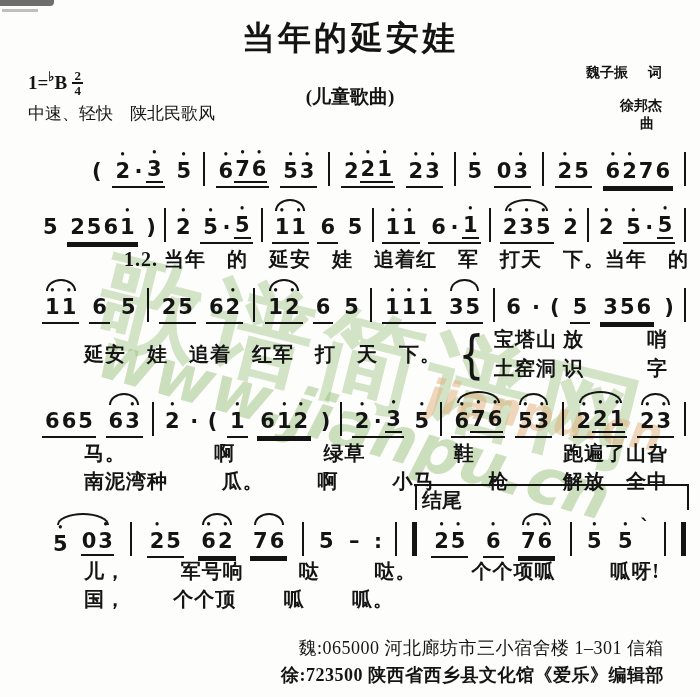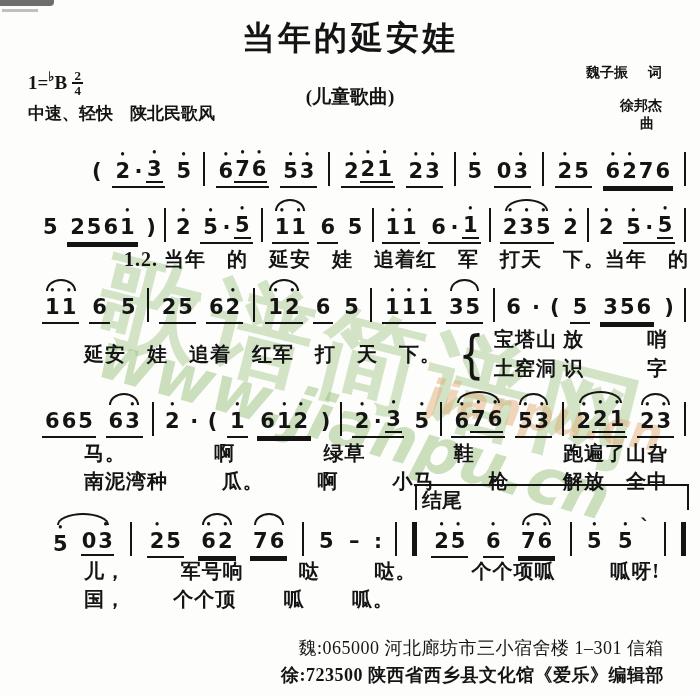--- a/index.html
+++ b/index.html
@@ -29,21 +29,21 @@
            font-size:33px; font-weight:900; letter-spacing:3px; }
   .keysig { left:28px; top:70px; font-size:19px; font-weight:600; display:flex; align-items:center; }
   .flat { font-size:13px; vertical-align:super; position:relative; top:-6px; }
   .meter { display:inline-flex; flex-direction:column; align-items:center;
            font-size:13px; line-height:11px; font-weight:700; margin-left:5px; }
   .meter i { display:block; width:11px; height:2px; background:#141414; margin:1px 0; }
   .subtitle { left:0; right:0; top:84px; text-align:center; font-size:19px; font-weight:600; }
   .credit { right:38px; top:0; font-size:14px; font-weight:600; display:flex; }
   .credit .role { margin-left:20px; }
   .c1 { top:64px; } .c2 { top:97px;flex-direction:column; }
-  .tempo { left:28px; top:102px; font-size:17px; font-weight:700; }
+  .tempo { left:28px; top:102px; font-size:17px; font-weight:400; }
 
   
   .mline { position:absolute; z-index:2; left:42px; right:14px; height:52px;
            display:flex; align-items:flex-end; justify-content:space-between; }
   .ml1 { top:136px; left:92px; }
   .ml2 { top:192px; }
   .ml3 { top:272px; }
   .ml4 { top:386px; }
   .ml5 { top:506px; left:50px; }
   .nt { display:inline-flex; flex-direction:column; align-items:center; min-width:15px; }

